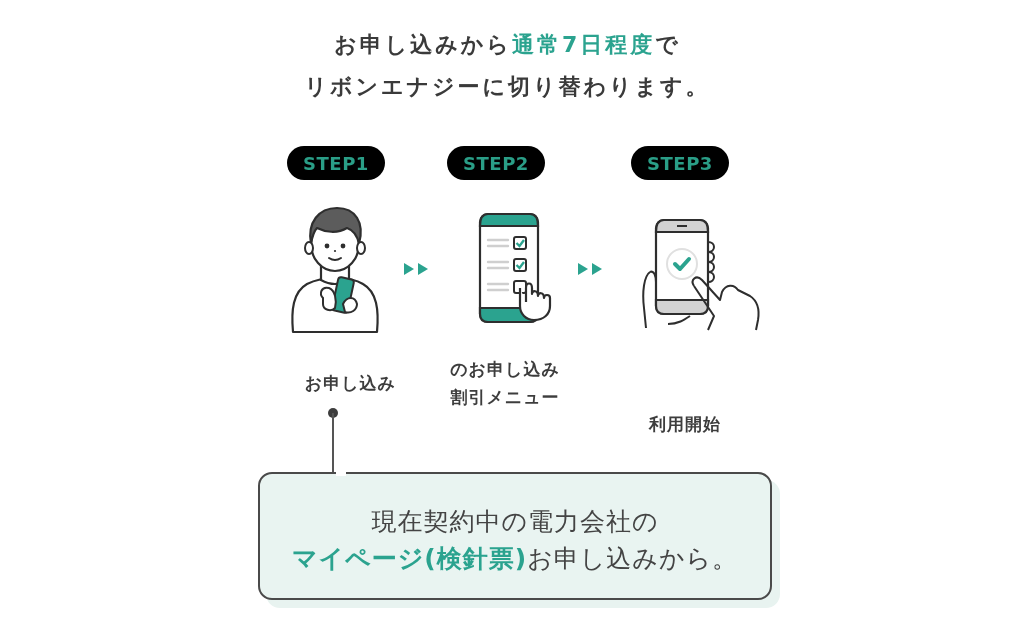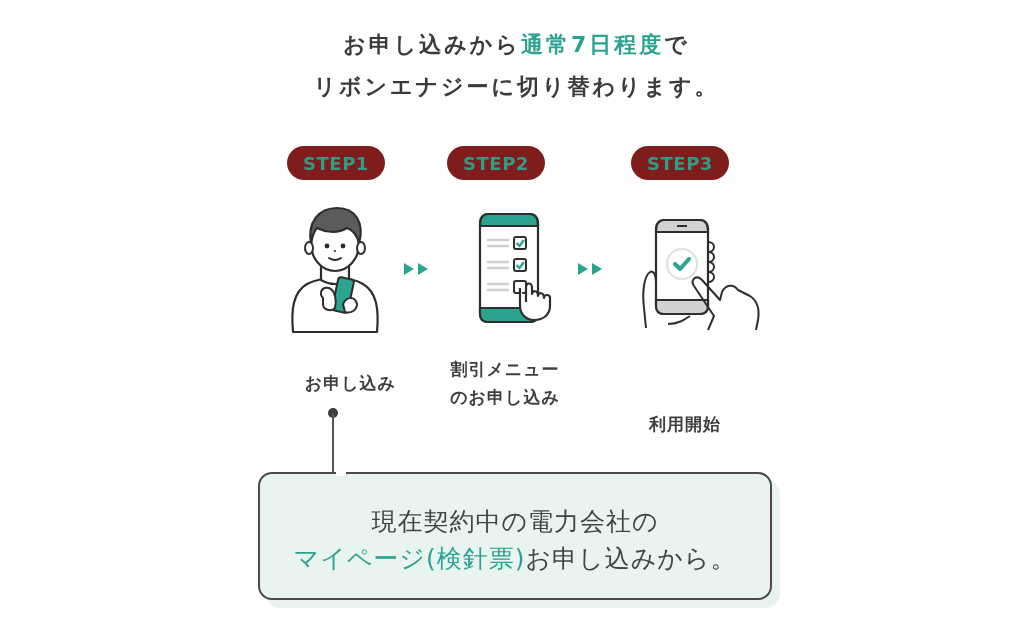--- a/index.html
+++ b/index.html
@@ -1,30 +1,30 @@
 <!DOCTYPE html>
 <html><head>
 <meta charset="utf-8">
 <style>
   html, body { margin:0; padding:0; }
   body {
     width:1031px; height:631px; background:#ffffff; position:relative; overflow:hidden;
     font-family: "DejaVu Sans", "Liberation Sans", sans-serif; color:#3d3d3d;
   }
   .headline {
-    position:absolute; left:16px; width:1001px; text-align:center;
+    position:absolute; left:7px; width:1001px; text-align:center;
     font-size:22px; font-weight:bold; letter-spacing:3px; color:#3a3a3a;
   }
   .headline .accent { color:#2ba38f; }
   #hl1 { top:30px; }
   #hl2 { top:72px; }
 
   .step-pill {
     position:absolute; top:146px; height:34px; width:98px;
-    border-radius:17px; background:#7f1d1d; color:#2a9e87;
+    border-radius:17px; background:#000000; color:#2a9e87;
     font-weight:bold; font-size:18px; letter-spacing:0.5px;
     display:flex; align-items:center; justify-content:center;
   }
   #pill1 { left:287px; }
   #pill2 { left:447px; }
   #pill3 { left:631px; }
 
   .illus { position:absolute; }
   #illus1 { left:285px; top:200px; width:100px; height:140px; }
   #illus2 { left:470px; top:210px; width:100px; height:125px; }
@@ -60,21 +60,21 @@
   }
   .note-gap {
     position:absolute; left:336px; top:470px; width:10px; height:6px; background:#ffffff;
   }
   .note-text {
     position:absolute; left:258px; width:514px; text-align:center;
     font-size:25px; color:#444; letter-spacing:1px;
   }
   #note1 { top:505px; }
   #note2 { top:542px; }
-  .note-text .accent { color:#2ba38f; font-weight:normal; }
+  .note-text .accent { color:#2ba38f; font-weight:bold; }
 </style>
 </head>
 <body>
 
 <div class="headline" id="hl1"><span>お申し込みから</span><span class="accent">通常7日程度</span><span>で</span></div>
 <div class="headline" id="hl2">リボンエナジーに切り替わります。</div>
 
 <div class="step-pill" id="pill1">STEP1</div>
 <div class="step-pill" id="pill2">STEP2</div>
 <div class="step-pill" id="pill3">STEP3</div>
@@ -137,22 +137,22 @@
   <path d="M37 52 L42 57 L51 47" fill="none" stroke="#2ba38f" stroke-width="4" stroke-linecap="round" stroke-linejoin="round"></path>
   <path d="M56 74 C52 68 58 62 64 68 L82 88 L84 80 C88 72 96 72 100 78 L112 84 C118 88 122 96 120 108 L118 118" fill="none" stroke="#2e2e2e" stroke-width="2" stroke-linejoin="round"></path>
   <path d="M56 74 L76 104 L70 118" fill="none" stroke="#2e2e2e" stroke-width="2" stroke-linejoin="round"></path>
   <path d="M30 112 C40 112 46 108 52 104" fill="none" stroke="#2e2e2e" stroke-width="2"></path>
 </svg>
 
 <div class="step-label" id="label1">
   <div>お申し込み</div>
 </div>
 <div class="step-label" id="label2">
+  <div>のお申し込み</div>
   <div>割引メニュー</div>
-  <div>のお申し込み</div>
 </div>
 <div class="step-label" id="label3">
   <div>利用開始</div>
 </div>
 
 <div class="connector-dot"></div>
 <div class="connector-line"></div>
 
 <div class="note-shadow"></div>
 <div class="note-box"></div>

